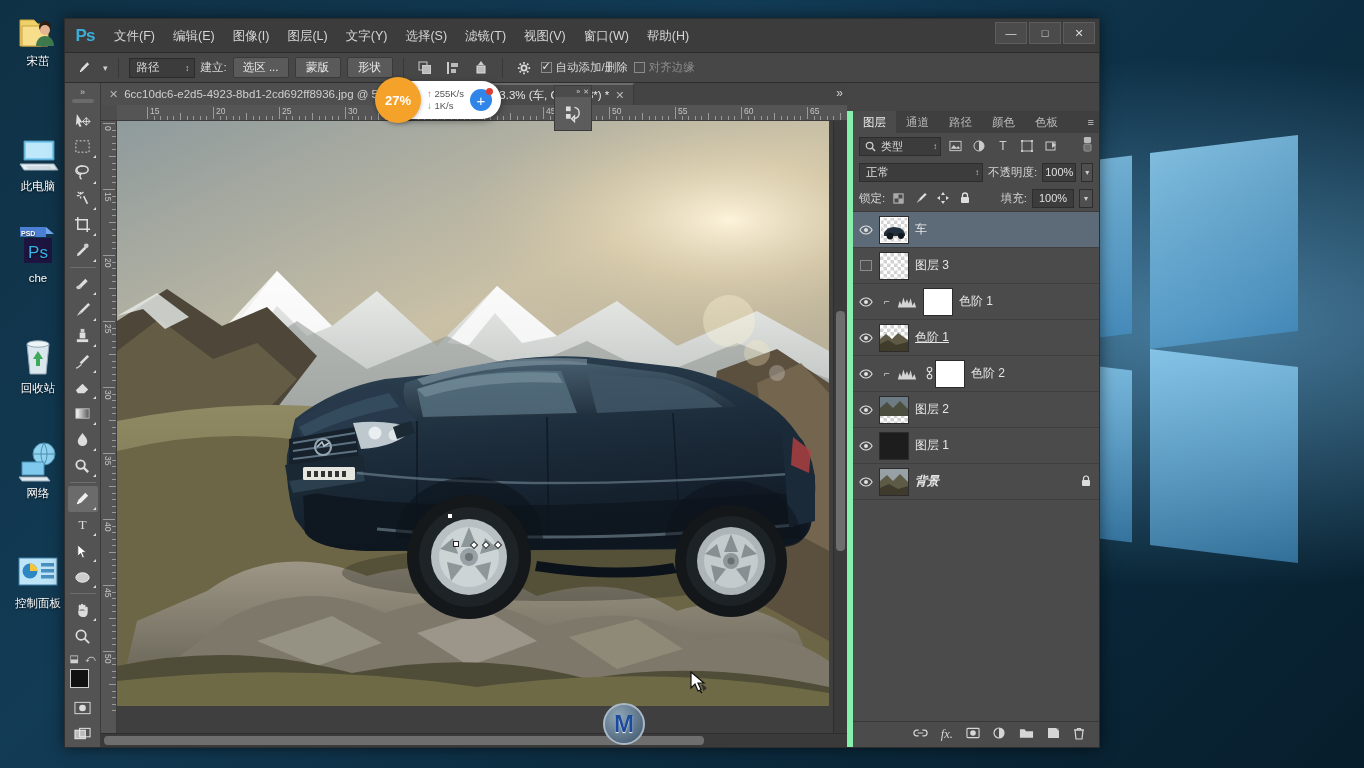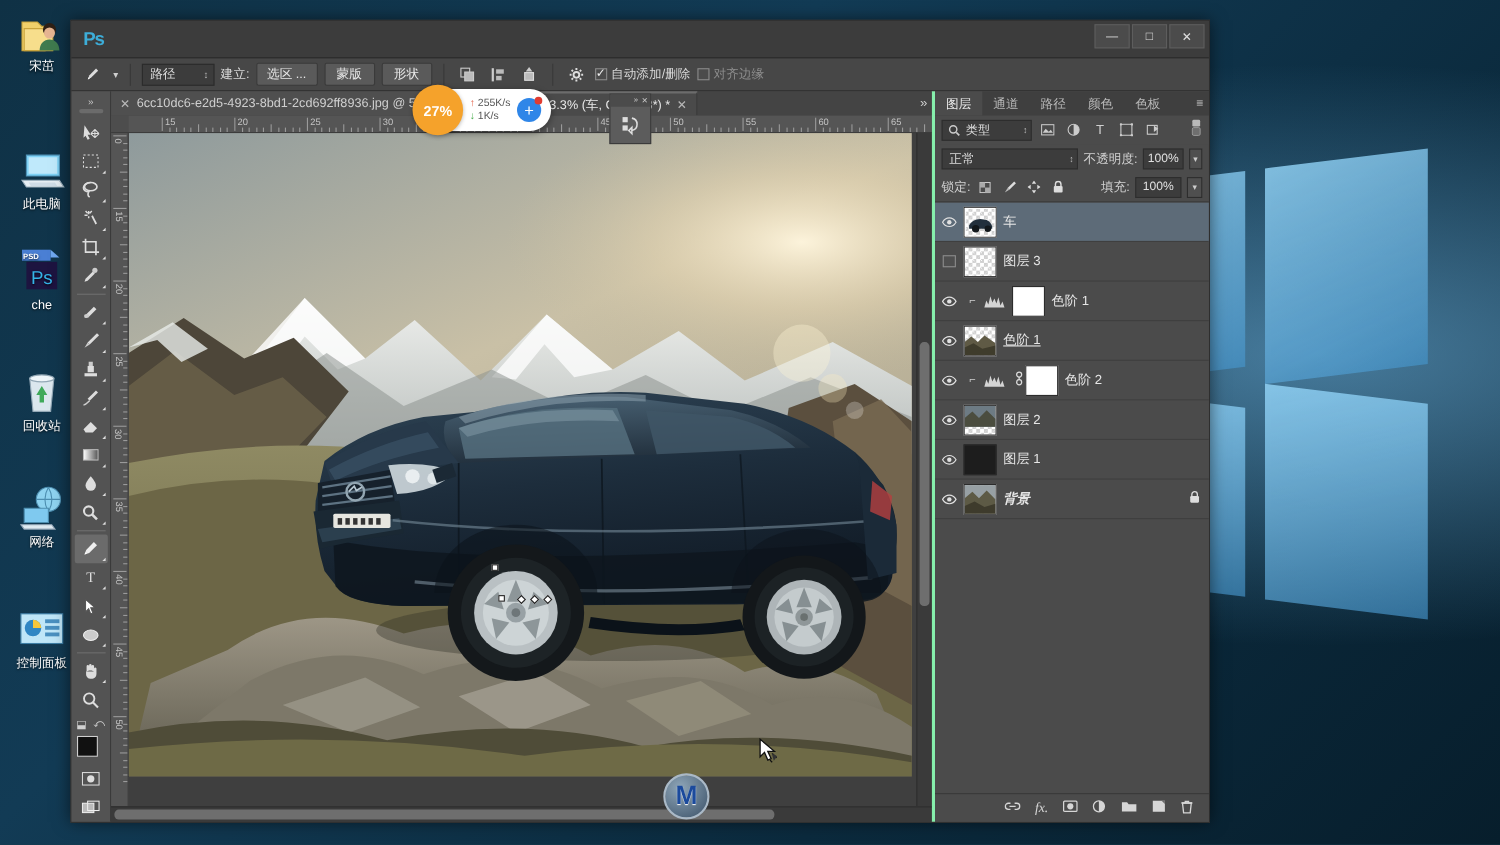--- a/index.html
+++ b/index.html
@@ -94,21 +94,21 @@
   #vscroll{width:14px;background:#3a3a3a;border-left:1px solid #2e2e2e;position:relative;}
   #vthumb{position:absolute;left:2px;top:190px;width:9px;height:240px;background:#6e6e6e;border-radius:4px;}
   #hscroll{height:14px;background:#3a3a3a;border-top:1px solid #2e2e2e;position:relative;}
   #hthumb{position:absolute;top:2px;left:3px;width:600px;height:9px;background:#6e6e6e;border-radius:4px;}
 
   #statusbar{height:20px;background:#474747;border-top:1px solid #333;display:flex;align-items:center;
      gap:8px;padding:0 6px;color:#d2d2d2;font-size:11px;}
   .zoomfield{background:#3c3c3c;border:1px solid #2b2b2b;padding:1px 5px;font-size:11px;color:#ddd;}
 
   
-  #panels{width:252px;background:#4b4b4b;border-left:3px solid #86efac;display:flex;flex-direction:column;}
+  #panels{width:252px;background:#4b4b4b;border-left:6px solid #86efac;display:flex;flex-direction:column;margin-top:28px;}
   #panel-tabs{height:22px;background:#3f3f3f;display:flex;align-items:stretch;position:relative;}
   .ptab{padding:0 10px;display:flex;align-items:center;font-size:11.5px;color:#b9b9b9;}
   .ptab.active{background:#4b4b4b;color:#eaeaea;}
   .pmenu{position:absolute;right:5px;top:5px;color:#c7c7c7;font-size:11px;}
 
   #filter-row{height:26px;display:flex;align-items:center;gap:4px;padding:0 6px;background:#4b4b4b;}
   .filt-select{height:19px;background:#3c3c3c;border:1px solid #2d2d2d;color:#dcdcdc;font-size:11px;
      display:flex;align-items:center;gap:5px;padding:0 14px 0 5px;position:relative;width:82px;}
   .filt-select::after{content:"\2195";position:absolute;right:3px;font-size:8px;color:#bbb;}
   .fico{width:20px;height:19px;display:flex;align-items:center;justify-content:center;color:#cfcfcf;font-size:12px;}
@@ -260,20 +260,32 @@
     </div>
     <div>控制面板</div>
   </div>
 
 </div>
 
 <div id="ps">
 
   <div id="ps-title">
     <div id="ps-logo">Ps</div>
+    <div class="menu">
+      <div class="menu-item">文件(F)</div>
+      <div class="menu-item">编辑(E)</div>
+      <div class="menu-item">图像(I)</div>
+      <div class="menu-item">图层(L)</div>
+      <div class="menu-item">文字(Y)</div>
+      <div class="menu-item">选择(S)</div>
+      <div class="menu-item">滤镜(T)</div>
+      <div class="menu-item">视图(V)</div>
+      <div class="menu-item">窗口(W)</div>
+      <div class="menu-item">帮助(H)</div>
+    </div>
     <div class="win-btns">
       <div class="win-btn">—</div>
       <div class="win-btn">□</div>
       <div class="win-btn">✕</div>
     </div>
   </div>
 
   <div id="opt-bar">
     <div class="opt-pen">
       <svg width="15" height="15" viewBox="0 0 16 16">

